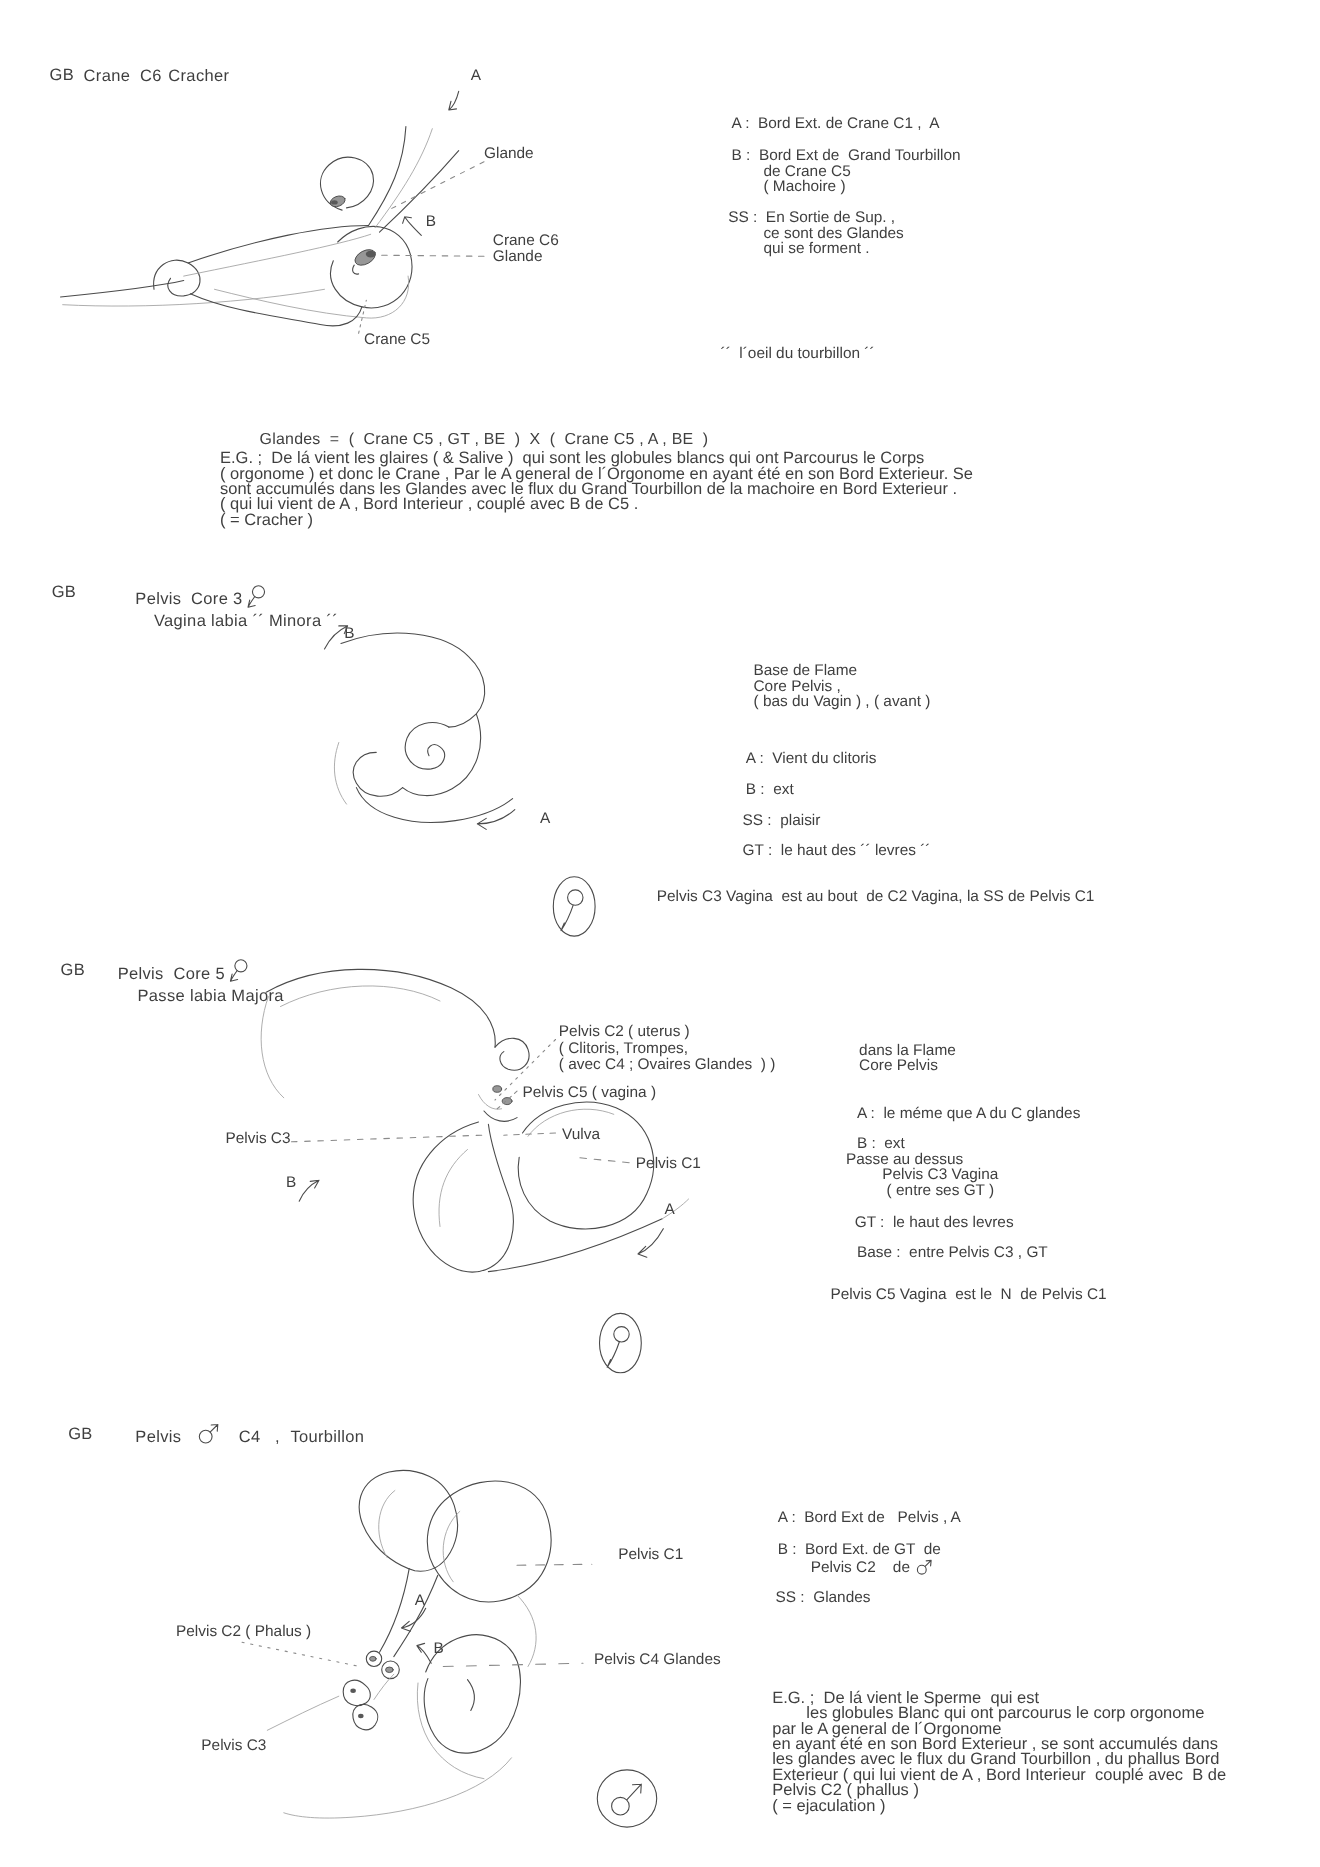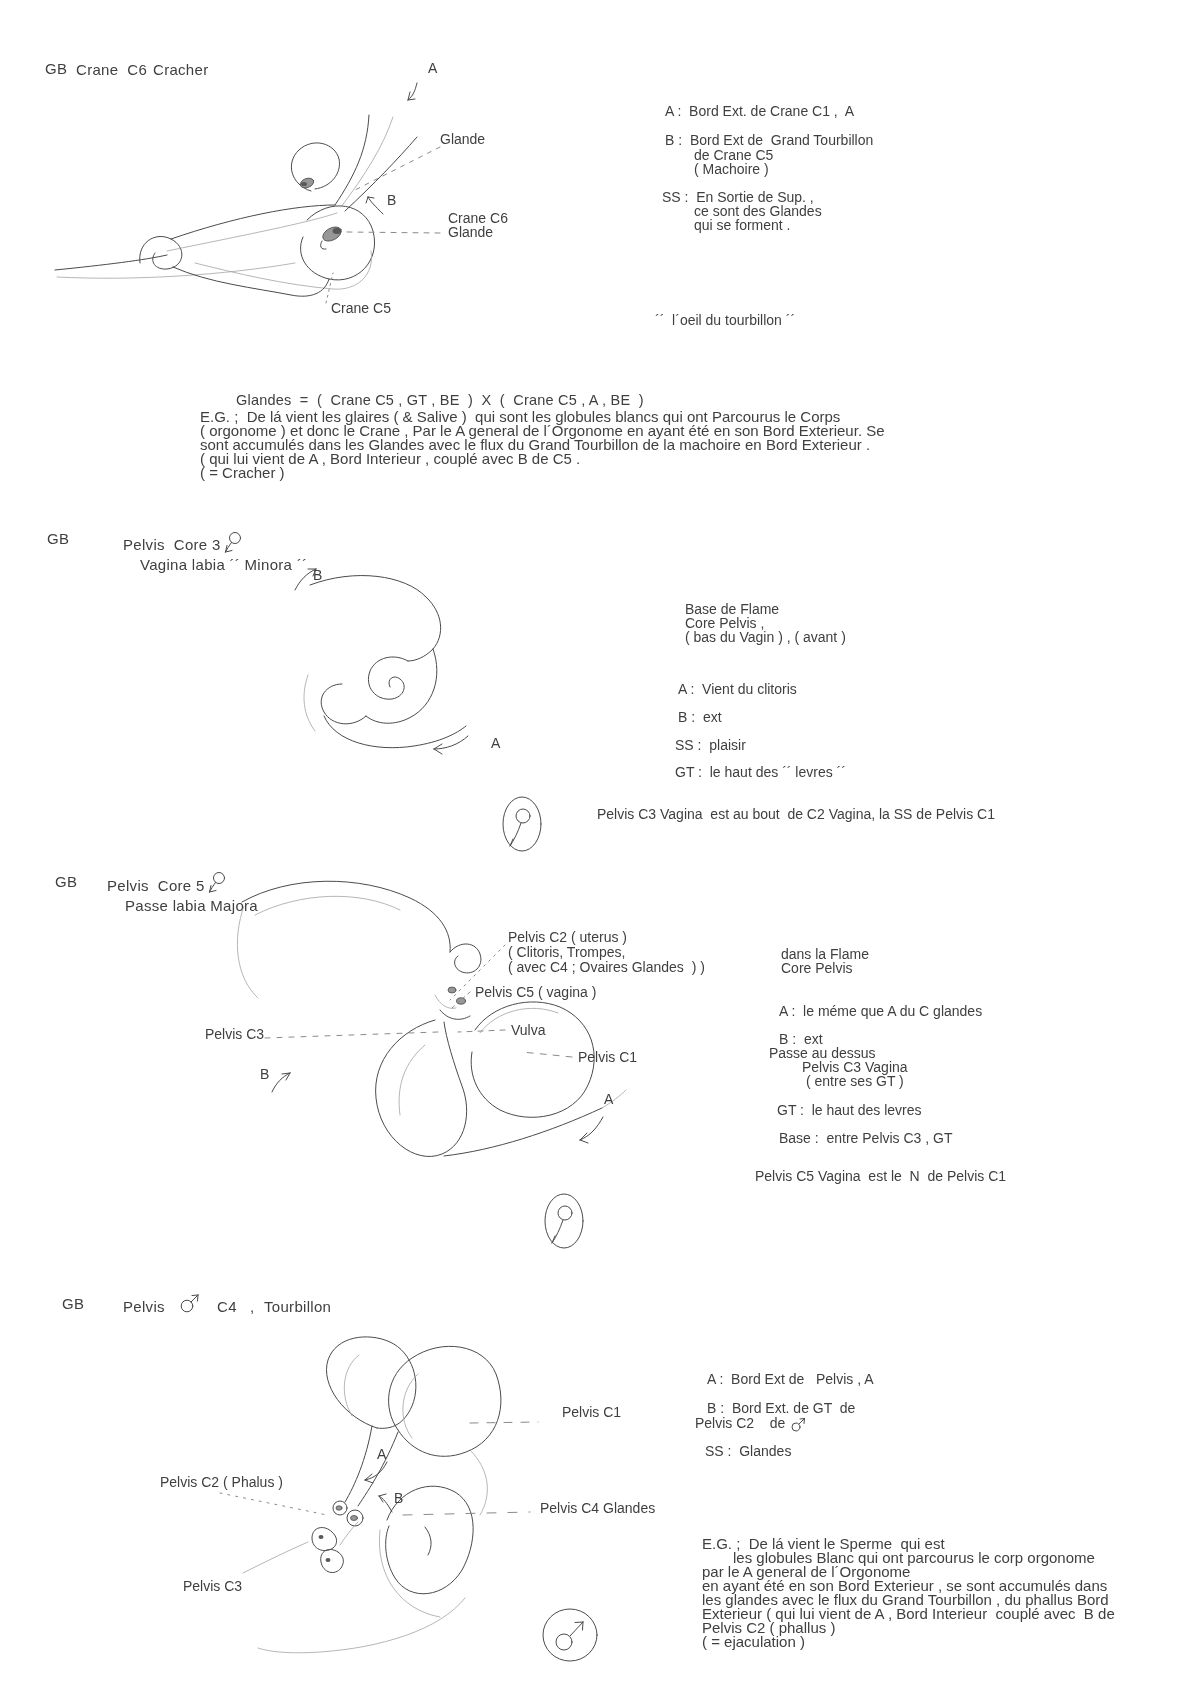--- a/index.html
+++ b/index.html
@@ -233,21 +233,21 @@
 
 <div class="t" style="left:562px;top:1404px">Pelvis C1</div>
 <div class="t" style="left:377px;top:1446px">A</div>
 <div class="t" style="left:160px;top:1474px">Pelvis C2 ( Phalus )</div>
 <div class="t" style="left:394px;top:1490px">B</div>
 <div class="t" style="left:540px;top:1500px">Pelvis C4 Glandes</div>
 <div class="t" style="left:183px;top:1578px">Pelvis C3</div>
 
 <div class="t" style="left:707px;top:1371px">A :  Bord Ext de   Pelvis , A</div>
 <div class="t" style="left:707px;top:1400px">B :  Bord Ext. de GT  de</div>
-<div class="t" style="left:695px;top:1415px;display:flex;align-items:center"><span>Pelvis C2    de</span><svg class="sk" style="position:static;margin-left:6px" width="15" height="17" viewBox="0 0 15 17">
+<div class="t" style="left:737px;top:1415px;display:flex;align-items:flex-end"><span>Pelvis C2    de</span><svg class="sk" style="position:static;margin-left:6px" width="15" height="17" viewBox="0 0 15 17">
       <circle cx="5" cy="12" r="4"></circle>
       <path d="M8,9 L13.5,3.5 M13.5,3.5 L9,4 M13.5,3.5 L13,8.5"></path>
     </svg></div>
 <div class="t" style="left:705px;top:1443px">SS :  Glandes</div>
 
 <div class="t p" style="left:702px;top:1535px">E.G. ;  De lá vient le Sperme  qui est</div>
 <div class="t p" style="left:733px;top:1549px">les globules Blanc qui ont parcourus le corp orgonome</div>
 <div class="t p" style="left:702px;top:1563px">par le A general de l´Orgonome</div>
 <div class="t p" style="left:702px;top:1577px">en ayant été en son Bord Exterieur , se sont accumulés dans</div>
 <div class="t p" style="left:702px;top:1591px">les glandes avec le flux du Grand Tourbillon , du phallus Bord</div>

